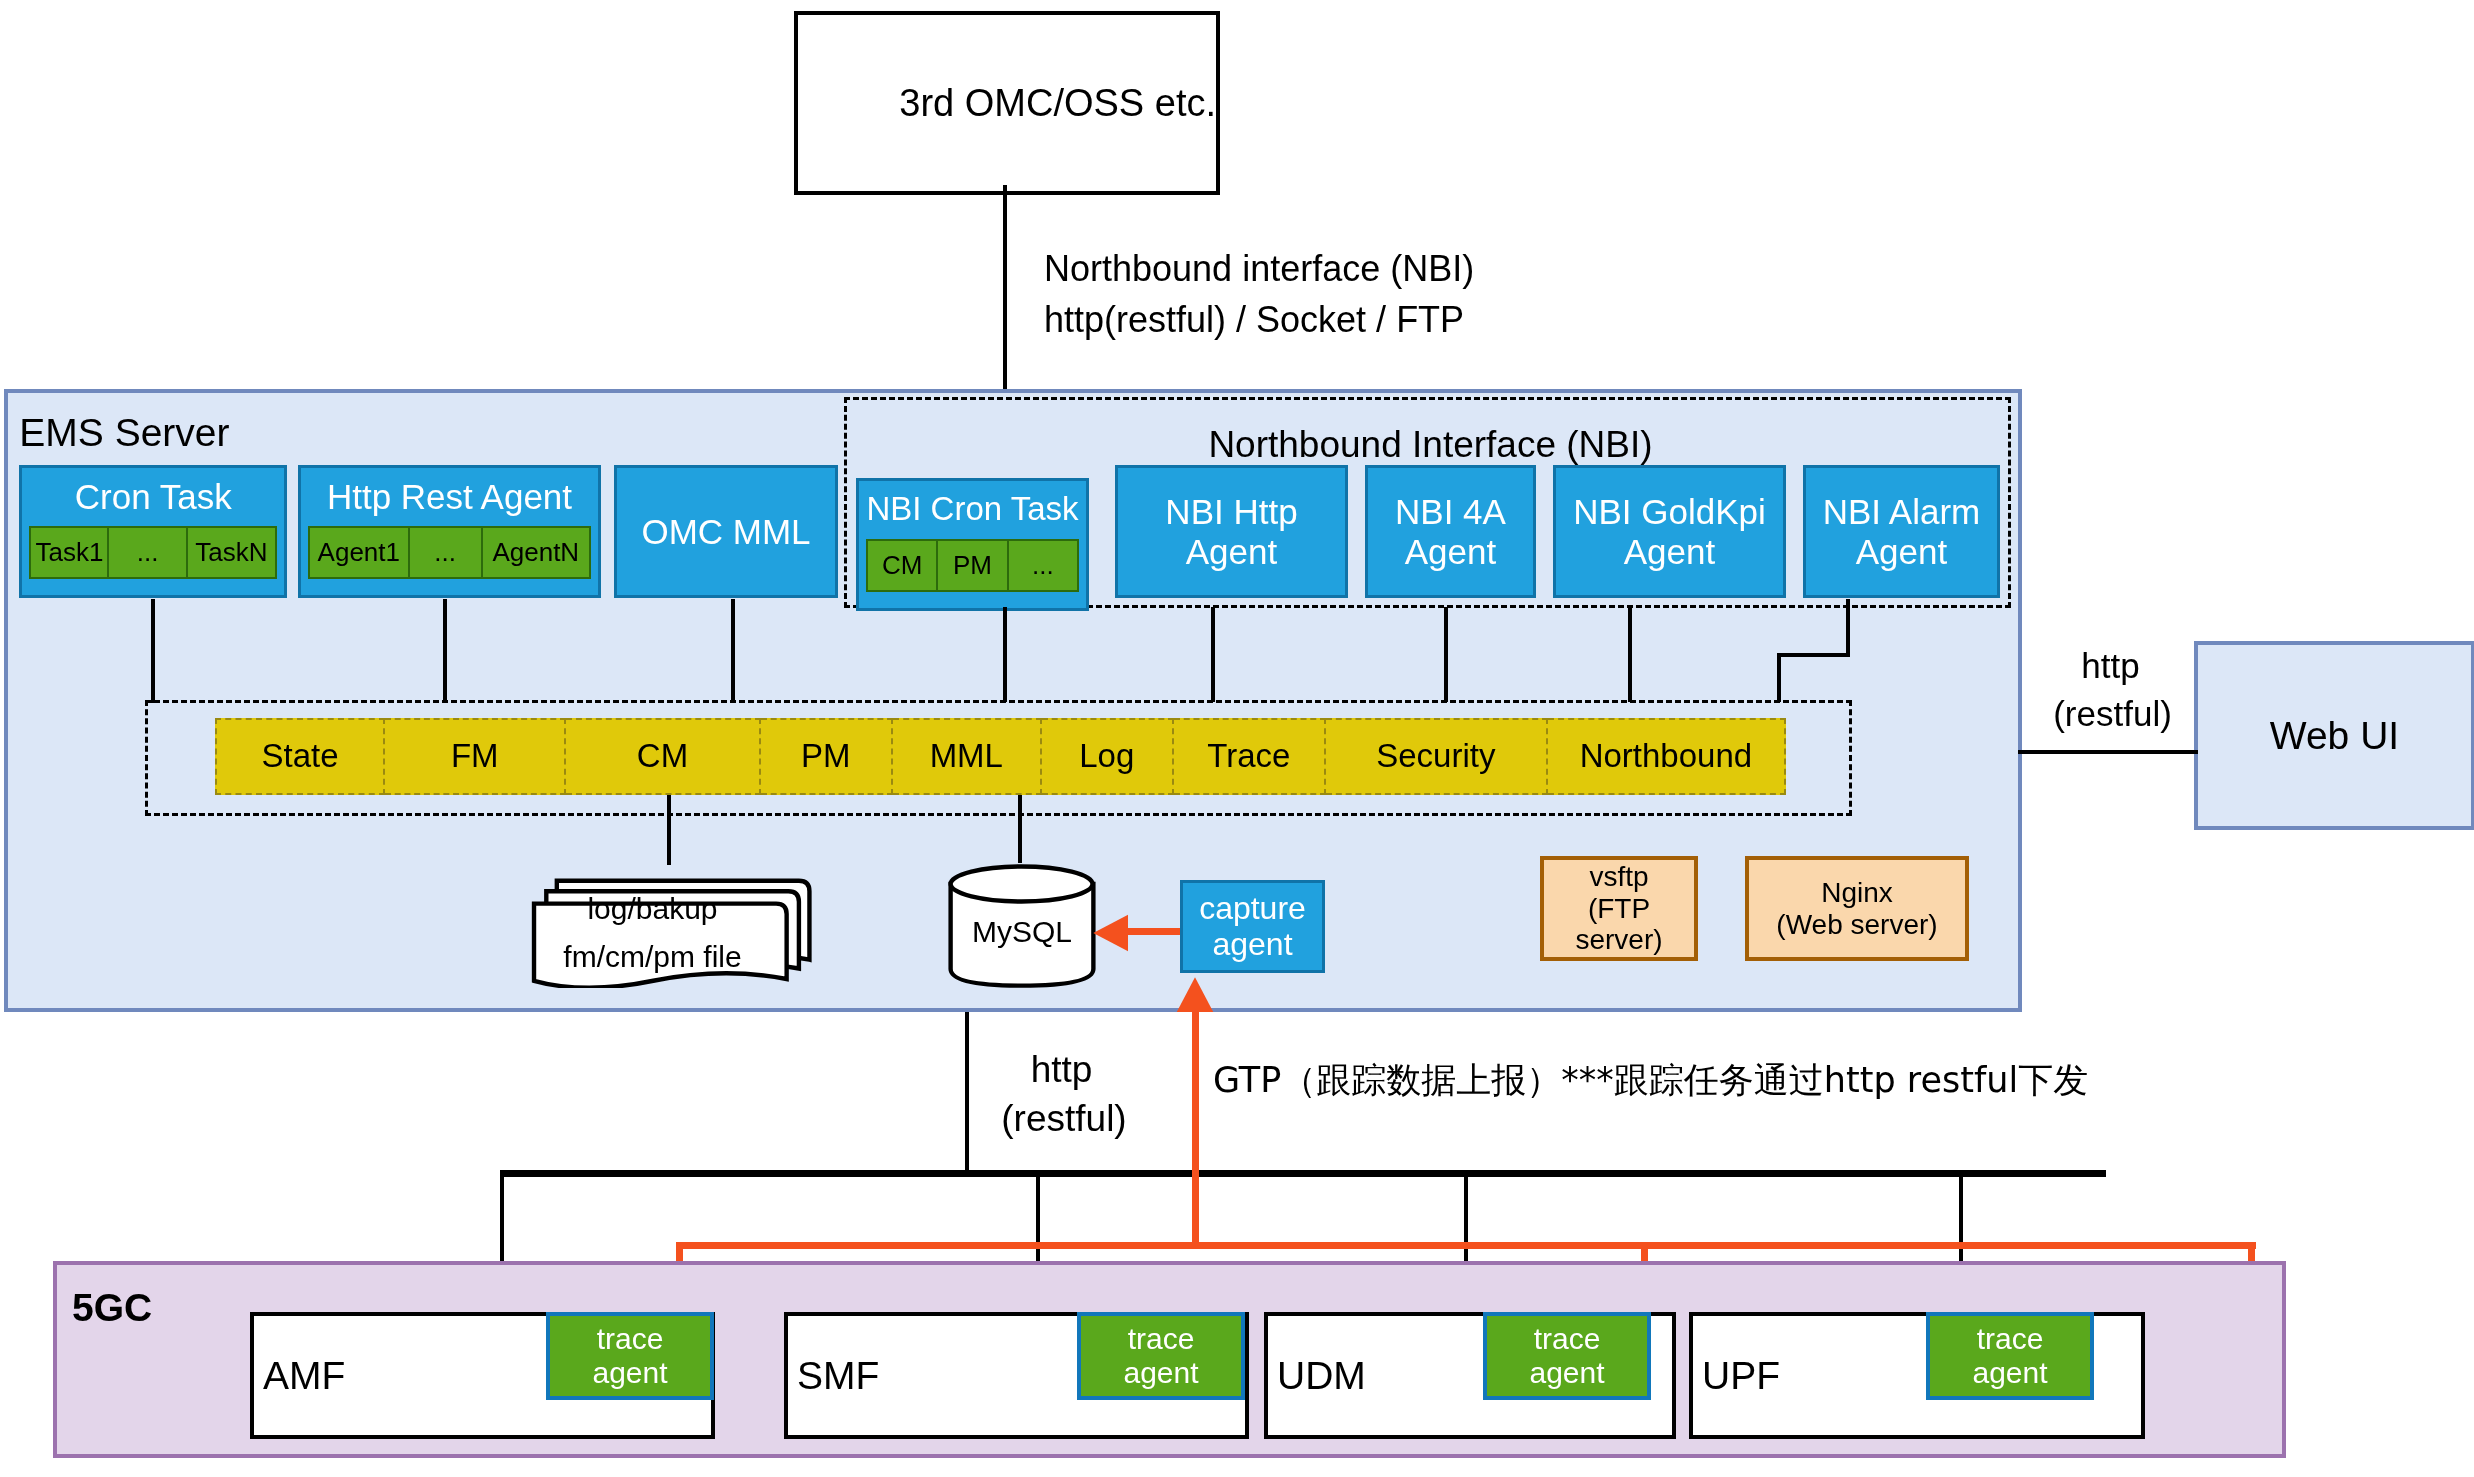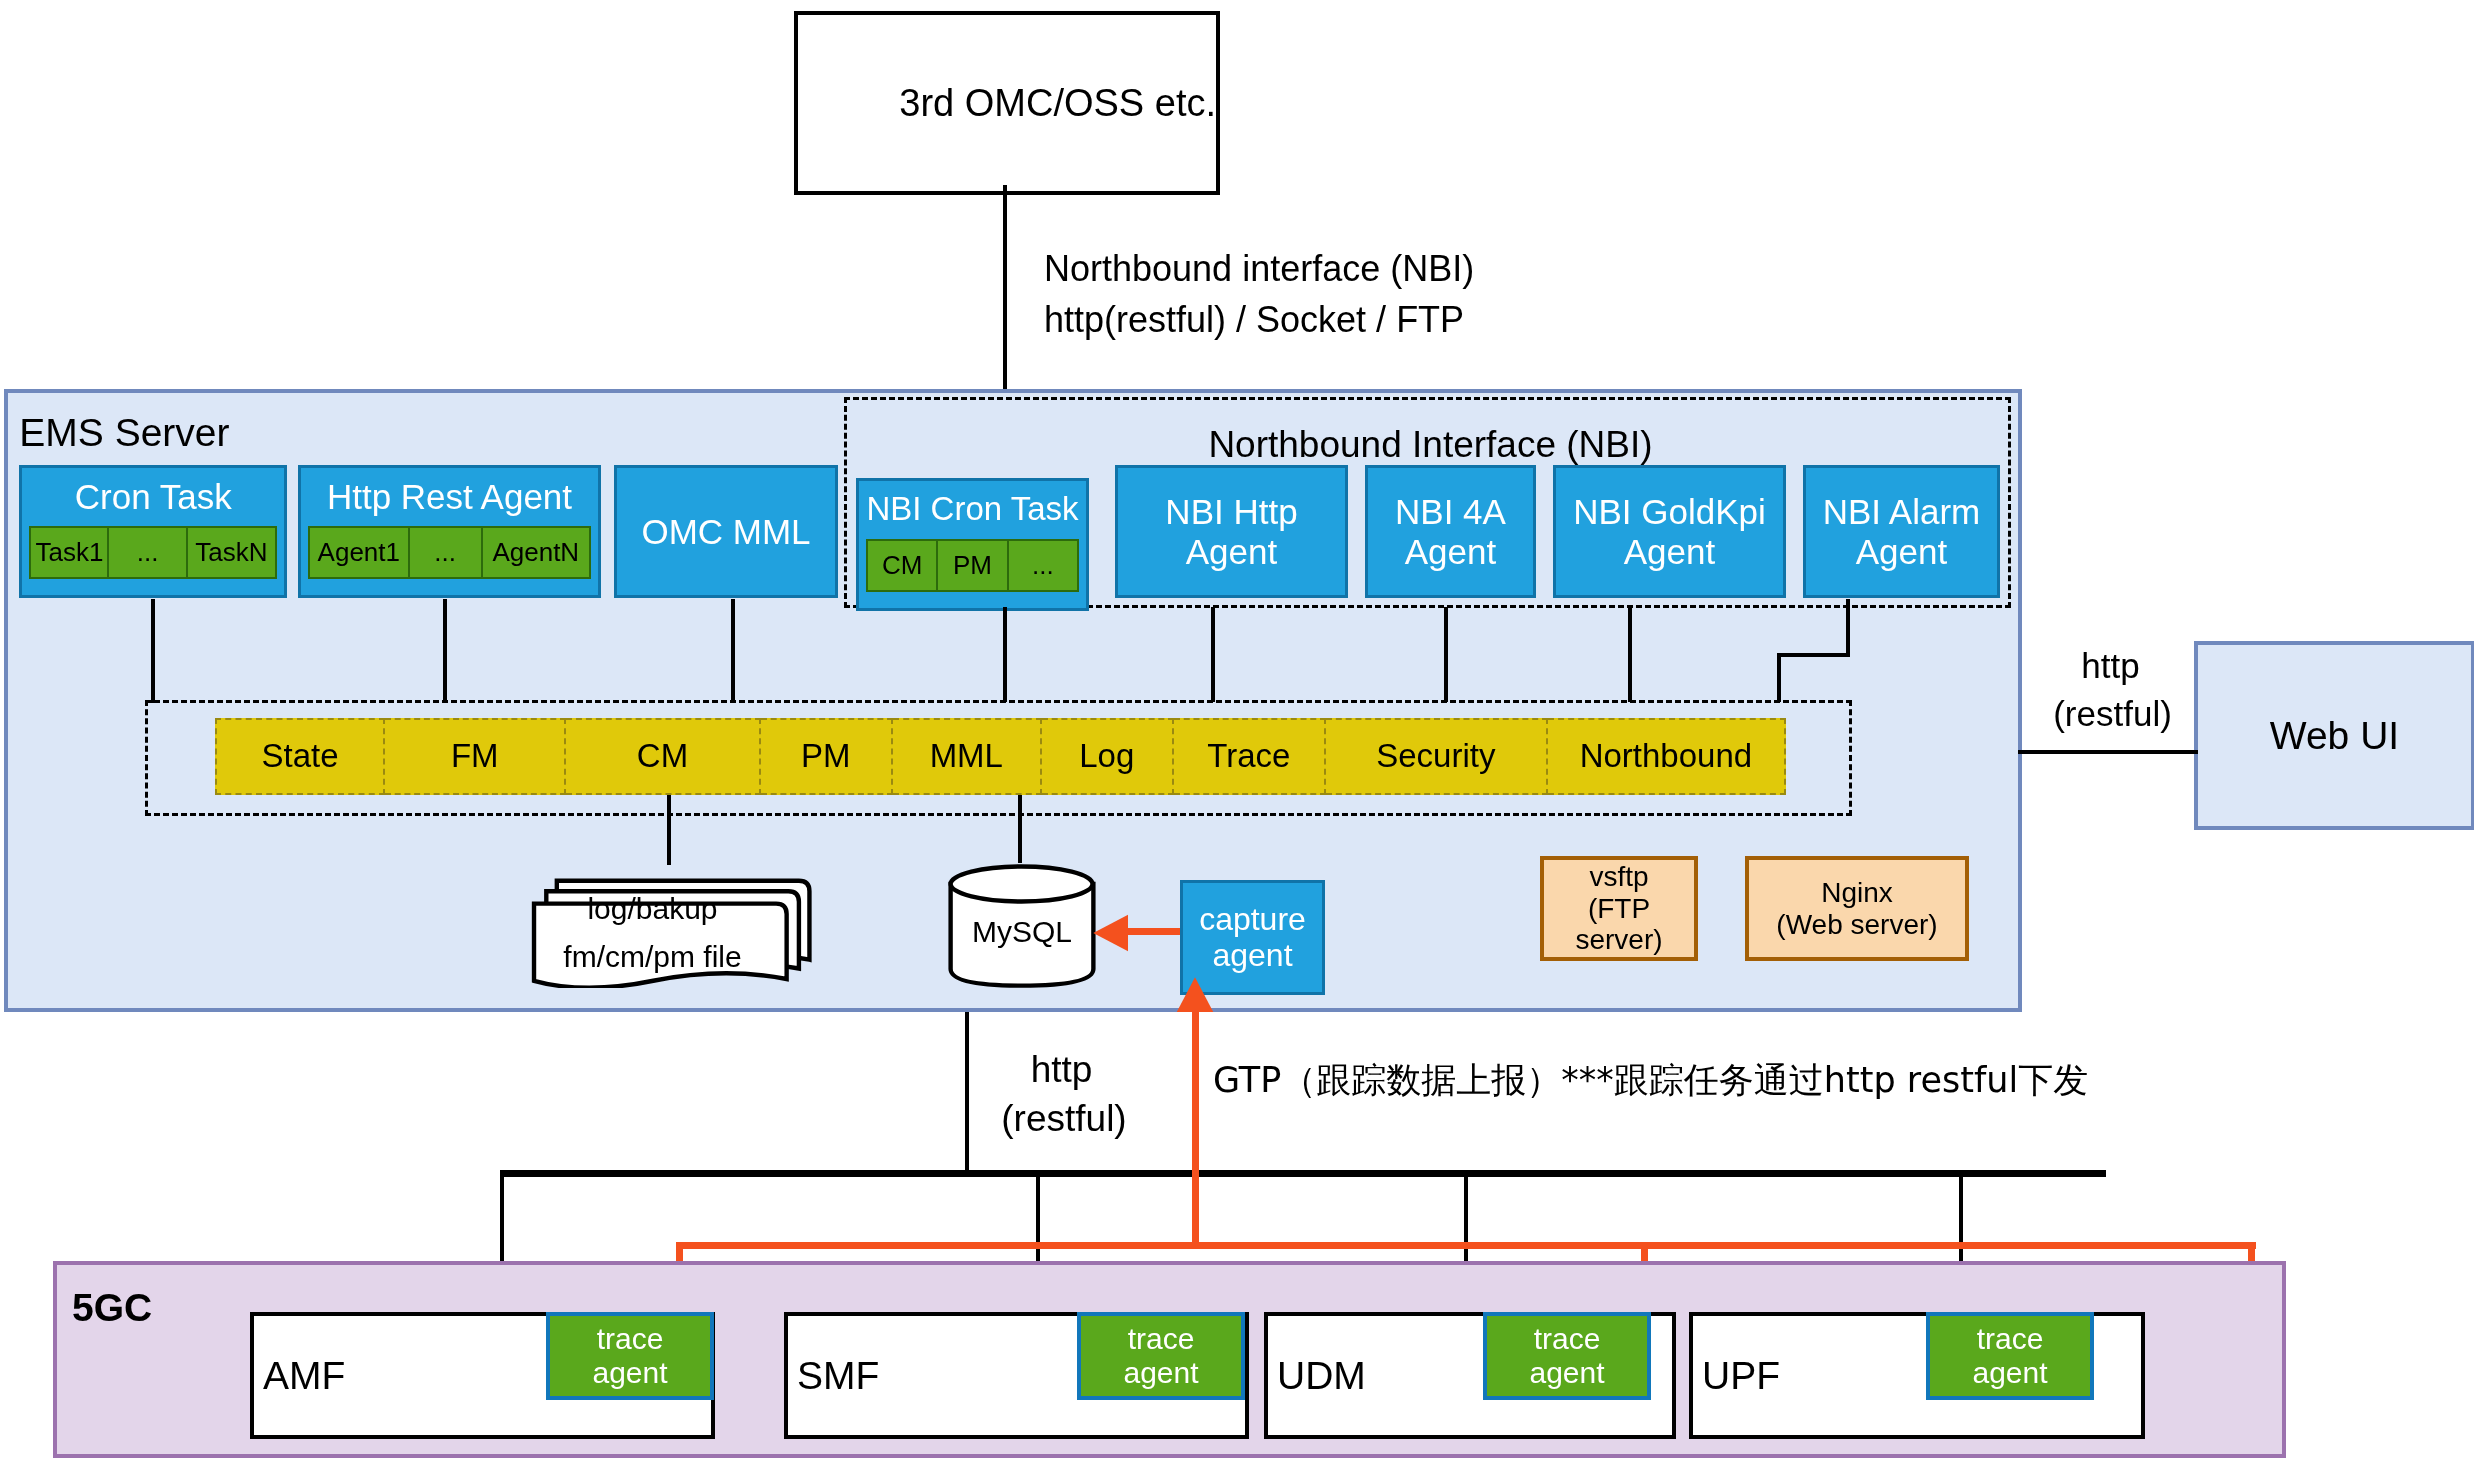--- a/index.html
+++ b/index.html
@@ -143,21 +143,21 @@
       <ellipse cx="87" cy="24" rx="81" ry="20" fill="#ffffff" stroke="#000000" stroke-width="5"></ellipse>
     </svg>
   </div>
   <div class="abs ctr t-lbl" style="left:945px;top:916px;width:154px;height:32px;font-size:30px;">MySQL</div>
 
   <div class="abs lnk-o" style="left:1119px;top:928px;width:66px;height:7px;"></div>
   <svg class="abs" style="left:1093px;top:913px;width:37px;height:40px;" viewBox="0 0 42 46">
     <path d="M0,23 L40,2 L40,44 Z" fill="#f4511e"></path>
   </svg>
 
-  <div class="abs proc ctr" style="left:1180px;top:880px;width:145px;height:115px;font-size:32px;">
+  <div class="abs proc ctr" style="left:1180px;top:880px;width:145px;height:93px;font-size:32px;">
     <span style="padding:0 5.3px;">capture agent</span>
   </div>
 
   <div class="abs orangebox ctr" style="left:1540px;top:856px;width:158px;height:105px;font-size:28px;flex-direction:column;">
     <span>vsftp</span>
     <span>(FTP server)</span>
   </div>
   <div class="abs orangebox ctr" style="left:1745px;top:856px;width:224px;height:105px;font-size:28px;flex-direction:column;">
     <span>Nginx</span>
     <span>(Web server)</span>

